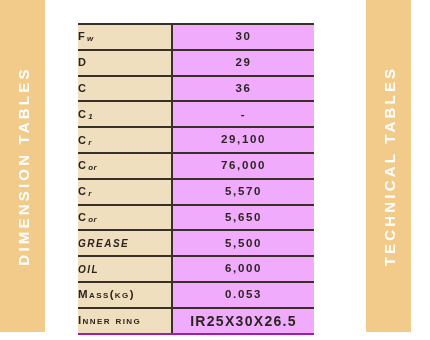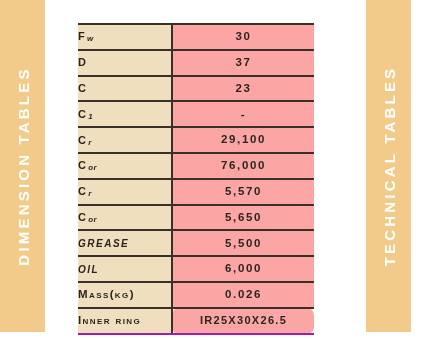--- a/index.html
+++ b/index.html
@@ -71,21 +71,21 @@
     color: #2B2520;
     padding-left: 12px;
     font-size: 11px;
     font-weight: bold;
     letter-spacing: 1.3px;
     font-family: "Liberation Sans", sans-serif;
     white-space: nowrap;
   }
   .cell-value {
     width: 141px;
-    background: #fca5a5;
+    background: #f0abfc;
     color: #2B2520;
     text-align: center;
     font-size: 11.5px;
     font-weight: bold;
     letter-spacing: 1.6px;
     font-family: "Liberation Sans", sans-serif;
     white-space: nowrap;
   }
   
   .cell-label {
@@ -107,23 +107,22 @@
     letter-spacing: 1.5px;
     font-style: italic;
   }
   .lbl-smallcaps {
     font-size: 11.5px;
     letter-spacing: 1.4px;
     font-variant: small-caps;
     text-align: right;
   }
   .val-sm {
-    font-size: 11px;
+    font-size: 14px;
     letter-spacing: 1.3px;
-    border-radius: 7px;
   }
 </style>
 </head>
 <body>
 
 <div class="side-banner left">
   <span class="side-banner-label">Dimension Tables</span>
 </div>
 
 <div class="side-banner right">
@@ -131,25 +130,25 @@
 </div>
 
 <table class="spec-table">
   <tbody>
       <tr>
         <td class="cell-label"><span>F</span><span class="sub">w</span></td>
         <td class="cell-value">30</td>
       </tr>
       <tr>
         <td class="cell-label"><span>D</span></td>
-        <td class="cell-value">37</td>
+        <td class="cell-value">29</td>
       </tr>
       <tr>
         <td class="cell-label"><span>C</span></td>
-        <td class="cell-value">23</td>
+        <td class="cell-value">36</td>
       </tr>
       <tr>
         <td class="cell-label"><span>C</span><span class="sub">1</span></td>
         <td class="cell-value">-</td>
       </tr>
       <tr>
         <td class="cell-label"><span>C</span><span class="sub">r</span></td>
         <td class="cell-value">29,100</td>
       </tr>
       <tr>
@@ -167,20 +166,20 @@
       <tr>
         <td class="cell-label"><span class="lbl-word">GREASE</span></td>
         <td class="cell-value">5,500</td>
       </tr>
       <tr>
         <td class="cell-label"><span class="lbl-word">OIL</span></td>
         <td class="cell-value">6,000</td>
       </tr>
       <tr>
         <td class="cell-label"><span class="lbl-smallcaps">Mass(kg)</span></td>
-        <td class="cell-value">0.026</td>
+        <td class="cell-value">0.053</td>
       </tr>
       <tr>
         <td class="cell-label"><span class="lbl-smallcaps">Inner ring</span></td>
         <td class="cell-value val-sm">IR25X30X26.5</td>
       </tr>
     </tbody>
 </table>
 
 </body></html>

